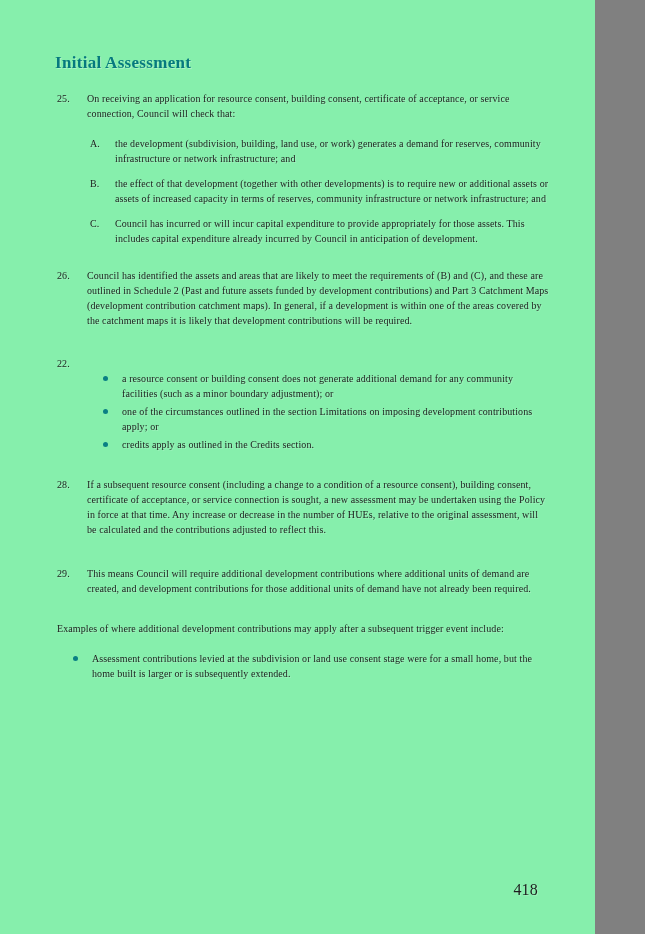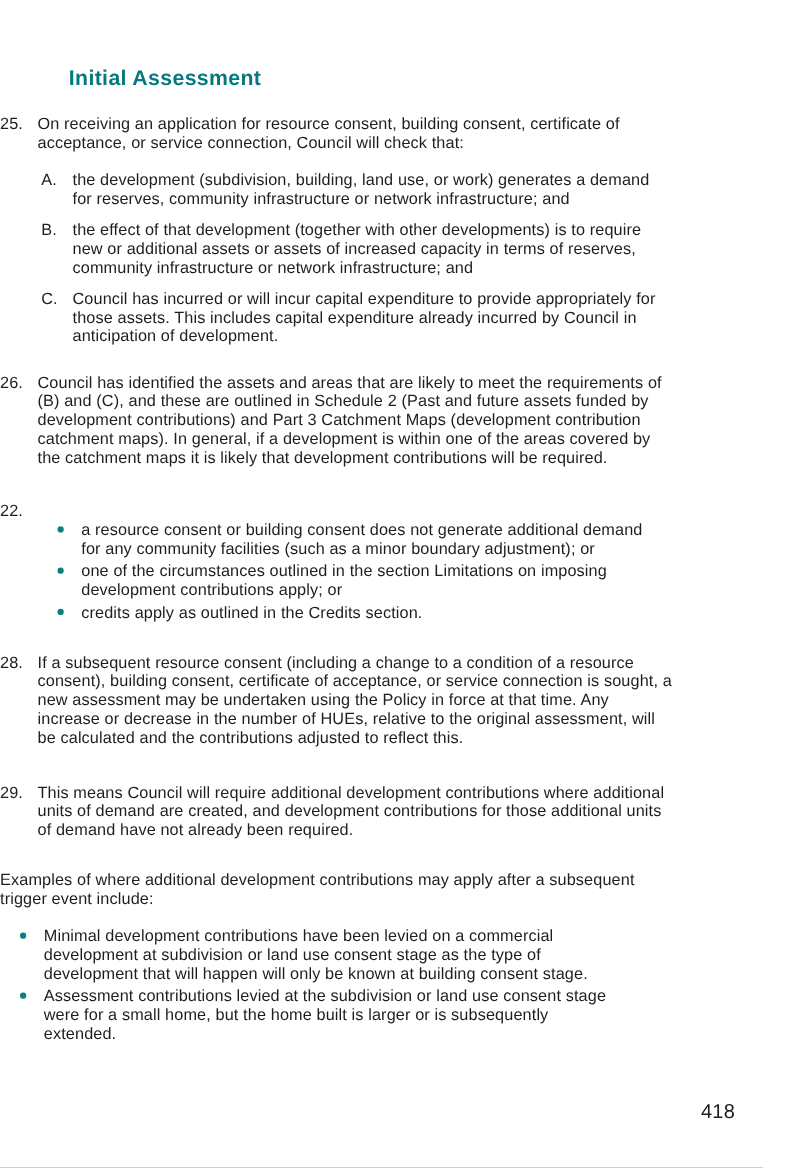--- a/index.html
+++ b/index.html
@@ -5,37 +5,39 @@
   html,body{margin:0;padding:0;}
   body{
     width:645px;height:934px;
     background:#808080;
     font-family:"Liberation Sans","DejaVu Sans",sans-serif;
     color:#1d1e1e;
     overflow:hidden;
   }
   .page{
     position:relative;
-    width:645px;height:934px;
-    background:#ffffff;
+    width:595px;height:934px;
+    background:#86efac;
+    font-family:Liberation Serif, serif;
   }
   .scan-text{ text-shadow:1px 1px 0 rgba(255,255,255,0.20); }
   .title{
     margin:0;
     padding:53px 0 0 55px;
     font-size:17px;
     font-weight:bold;
     letter-spacing:0.3px;
     color:#06797e;
     text-shadow:1px 1px 0 rgba(255,255,255,0.30);
   }
   .para{
     display:flex;
+    padding-left:57px;
     padding-right:46px;
-    font-size:13px;
+    font-size:10px;
     line-height:15px;
     letter-spacing:0.1px;
   }
   .num{ width:30px; flex-shrink:0; }
   .pbody{ flex:1; max-width:508px; }
   .sub{ display:flex; margin-left:3px; }
   .sub-label{ width:25px; flex-shrink:0; }
   .sub-text{ flex:1; max-width:480px; }
   .bullets{ margin-left:16px; }
   .bullet-row{ display:flex; margin-top:3px; }
@@ -122,24 +124,20 @@
 
   <div class="para mt29">
     <span class="num">29.</span>
     <div class="pbody">This means Council will require additional development contributions where additional units of demand are created, and development contributions for those additional units of demand have not already been required.</div>
   </div>
 
   <div class="para mt25">
     <div class="pbody">
       <div>Examples of where additional development contributions may apply after a subsequent trigger event include:</div>
       <div class="bullets b30 mt15">
-        <div class="bullet-row first">
-          <span class="dot"></span>
-          <div class="bullet-text">Minimal development contributions have been levied on a commercial development at subdivision or land use consent stage as the type of development that will happen will only be known at building consent stage.</div>
-        </div>
         <div class="bullet-row">
           <span class="dot"></span>
           <div class="bullet-text">Assessment contributions levied at the subdivision or land use consent stage were for a small home, but the home built is larger or is subsequently extended.</div>
         </div>
       </div>
     </div>
   </div>
 
   <div class="page-num">418</div>
 

